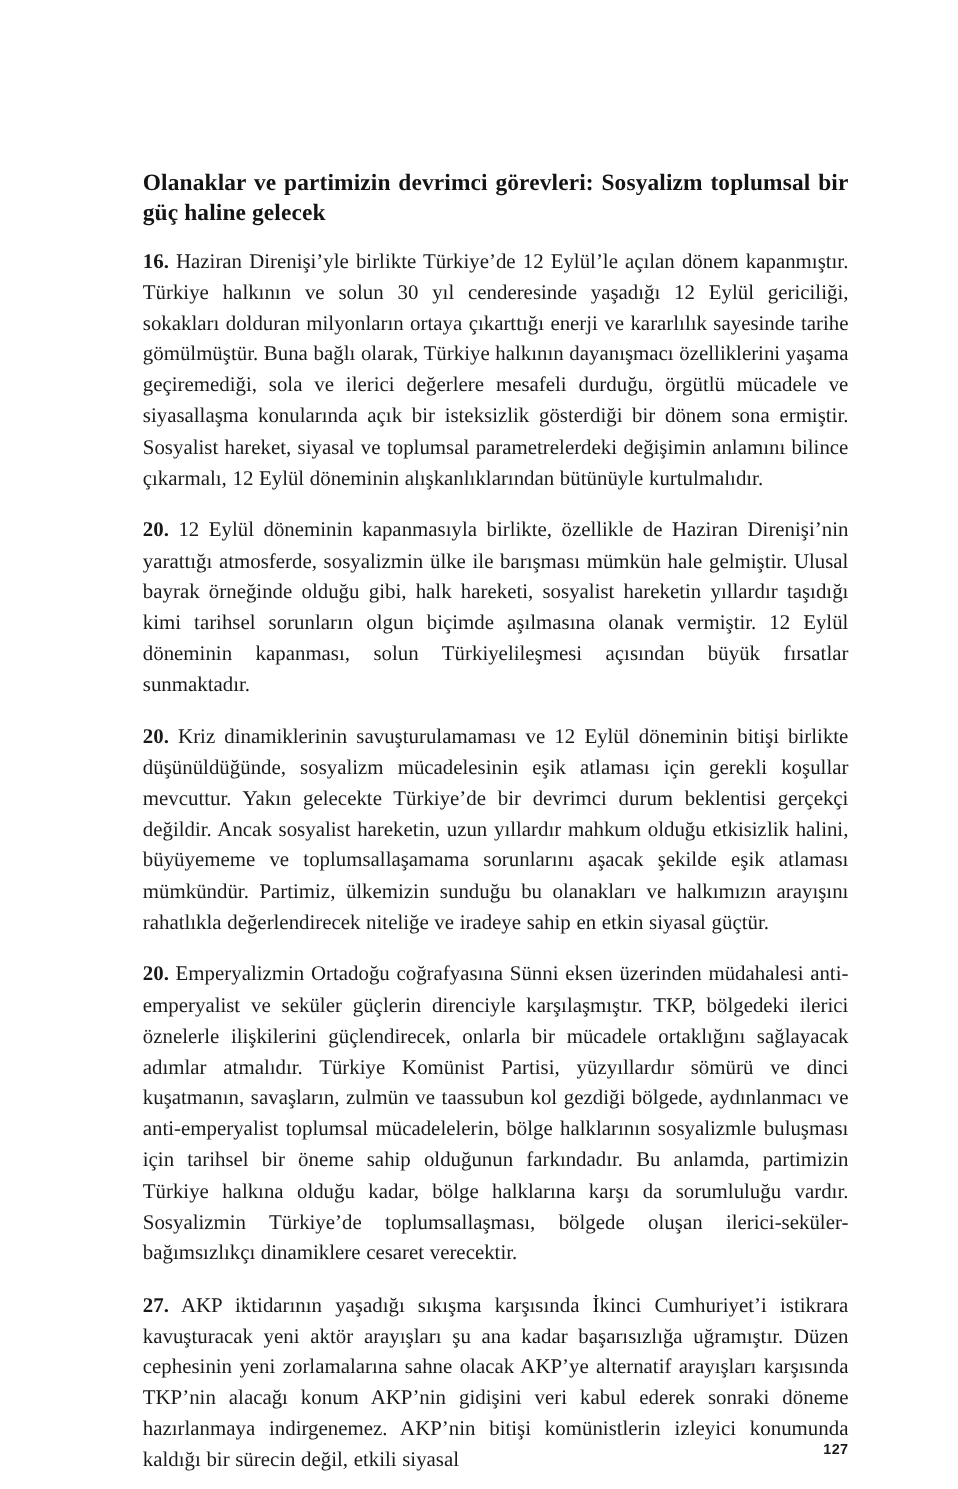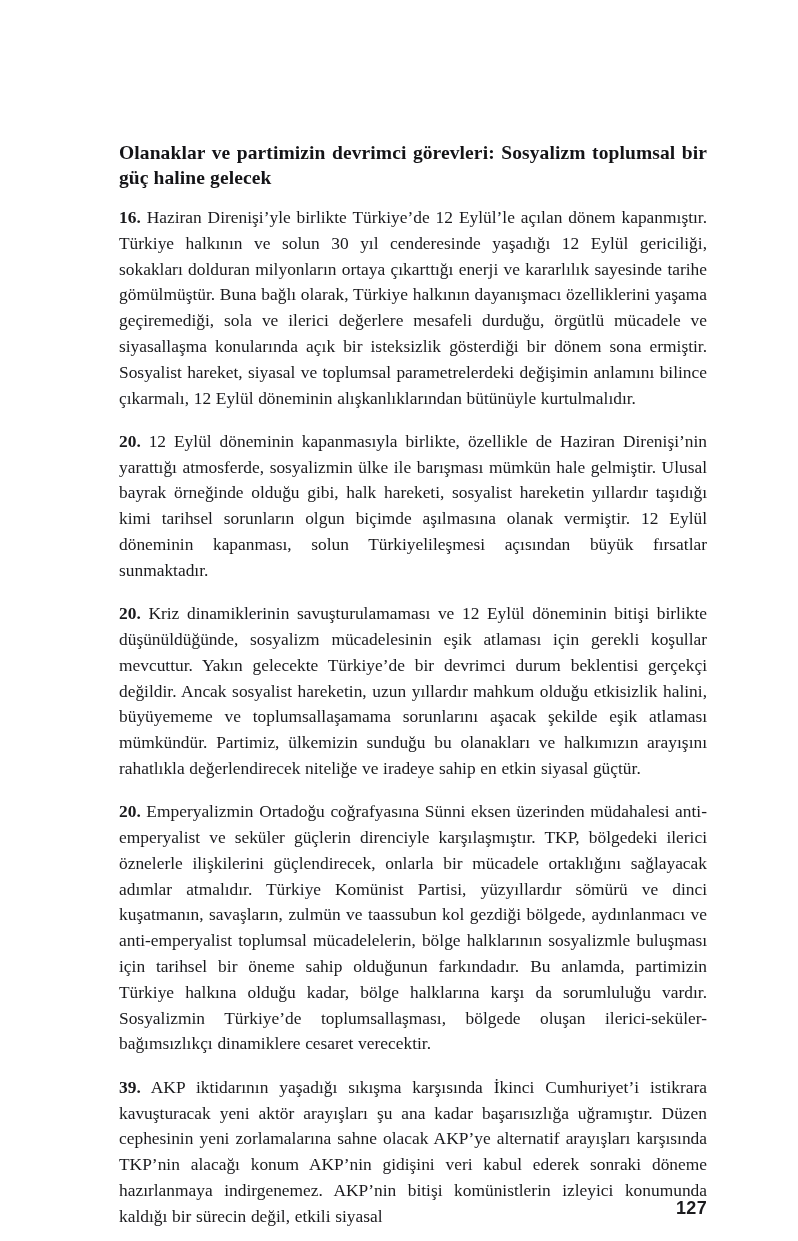--- a/index.html
+++ b/index.html
@@ -64,21 +64,21 @@
   }
 
   .folio {
     position: absolute;
     left: 119px;
     top: 1152px;
     width: 588px;
     text-align: right;
     font-family: "Liberation Sans", "DejaVu Sans", sans-serif;
     font-weight: bold;
-    font-size: 18px;
+    font-size: 12px;
     line-height: 18px;
     letter-spacing: 0.3px;
     color: #1a1a1d;
   }
 </style>
 </head>
 <body>
 
 <div class="page">
 
@@ -100,21 +100,21 @@
       <span class="num">20.</span>
       <span>Kriz dinamiklerinin savuşturulamaması ve 12 Eylül döneminin bitişi birlikte düşünüldüğünde, sosyalizm mücadelesinin eşik atlaması için gerekli koşullar mevcuttur. Yakın gelecekte Türkiye’de bir devrimci durum beklentisi gerçekçi değildir. Ancak sosyalist hareketin, uzun yıllardır mahkum olduğu etkisizlik halini, büyüyememe ve toplumsallaşamama sorunlarını aşacak şekilde eşik atlaması mümkündür. Partimiz, ülkemizin sunduğu bu olanakları ve halkımızın arayışını rahatlıkla değerlendirecek niteliğe ve iradeye sahip en etkin siyasal güçtür.</span>
     </p>
 
     <p class="para">
       <span class="num">20.</span>
       <span>Emperyalizmin Ortadoğu coğrafyasına Sünni eksen üzerinden müdahalesi anti-emperyalist ve seküler güçlerin direnciyle karşılaşmıştır. TKP, bölgedeki ilerici öznelerle ilişkilerini güçlendirecek, onlarla bir mücadele ortaklığını sağlayacak adımlar atmalıdır. Türkiye Komünist Partisi, yüzyıllardır sömürü ve dinci kuşatmanın, savaşların, zulmün ve taassubun kol gezdiği bölgede, aydınlanmacı ve anti-emperyalist toplumsal mücadelelerin, bölge halklarının sosyalizmle buluşması için tarihsel bir öneme sahip olduğunun farkındadır. Bu anlamda, partimizin Türkiye halkına olduğu kadar, bölge halklarına karşı da sorumluluğu vardır. Sosyalizmin Türkiye’de toplumsallaşması, bölgede oluşan ilerici-seküler-bağımsızlıkçı dinamiklere cesaret verecektir.</span>
     </p>
 
     <p class="para">
-      <span class="num">39.</span>
+      <span class="num">27.</span>
       <span>AKP iktidarının yaşadığı sıkışma karşısında İkinci Cumhuriyet’i istikrara kavuşturacak yeni aktör arayışları şu ana kadar başarısızlığa uğramıştır. Düzen cephesinin yeni zorlamalarına sahne olacak AKP’ye alternatif arayışları karşısında TKP’nin alacağı konum AKP’nin gidişini veri kabul ederek sonraki döneme hazırlanmaya indirgenemez. AKP’nin bitişi komünistlerin izleyici konumunda kaldığı bir sürecin değil, etkili siyasal</span>
     </p>
 
   </div>
 
   <div class="folio">127</div>
 
 </div>
 
 </body></html>

